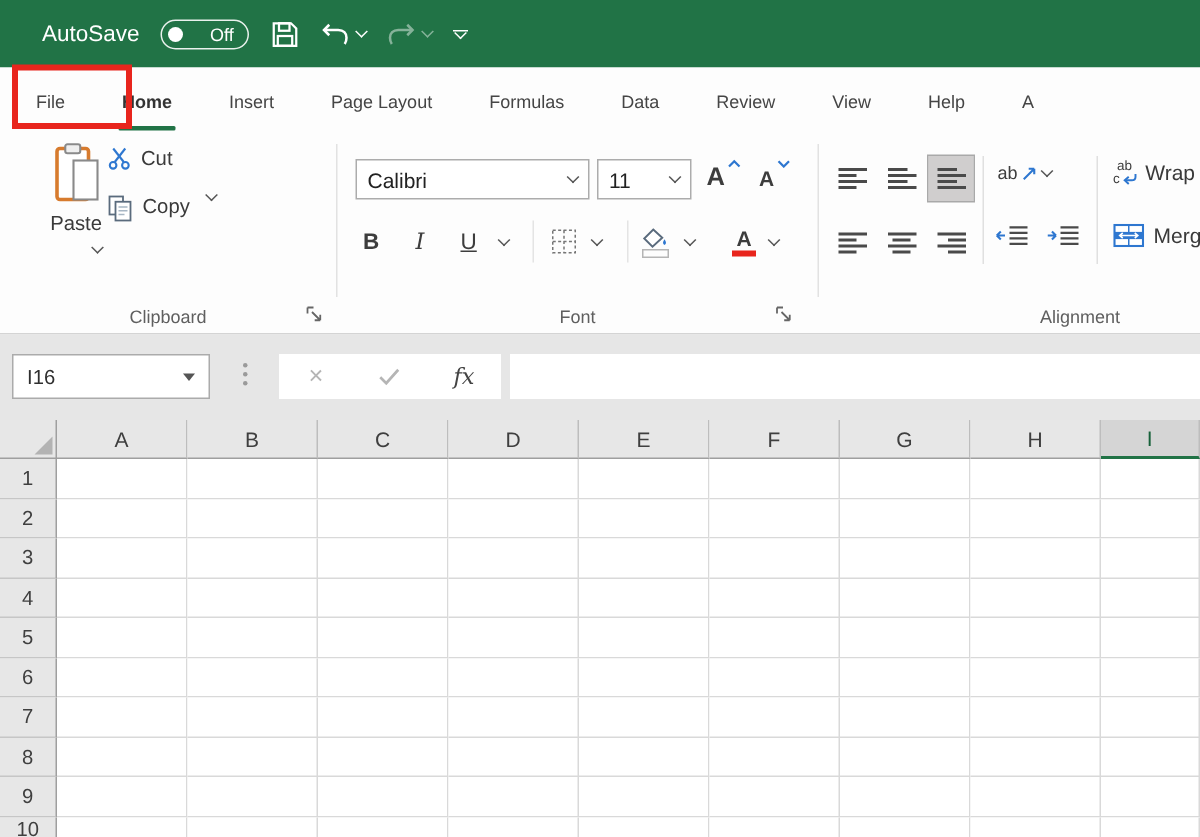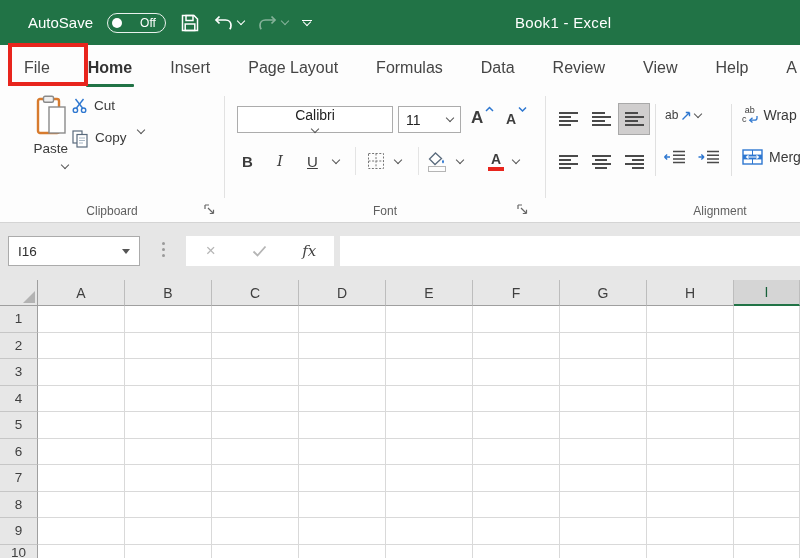--- a/index.html
+++ b/index.html
@@ -15,21 +15,21 @@
   .toggle .off { font-size:12px; }
   .qbtn { display:inline-flex; align-items:center; gap:5px; color:#fff; }
   .qbtn.disabled { opacity:.45; }
   .cv { display:inline-block; width:6px; height:6px; border-right:1.4px solid currentColor; border-bottom:1.4px solid currentColor; transform:rotate(45deg); margin-top:-3px; }
   .qcust { display:inline-flex; flex-direction:column; align-items:center; gap:1px; }
   .qcust .bar { width:10px; height:1.6px; background:#fff; display:block; }
   .wintitle { position:absolute; left:515px; top:0; height:45px; display:flex; align-items:center; font-size:15px; letter-spacing:.3px; }
 
   
   .tabrow { height:45px; background:#fdfdfd; display:flex; align-items:center; gap:38px; padding-left:24px; position:relative; }
-  .tab { font-size:16px; color:#454545; white-space:nowrap; position:relative; height:44px; line-height:44px; cursor:default; }
+  .tab { font-size:12px; color:#454545; white-space:nowrap; position:relative; height:44px; line-height:44px; cursor:default; }
   .tab.active { font-weight:bold; color:#333; }
   .tab.active::after { content:""; position:absolute; left:-2px; right:-2px; bottom:3px; height:3px; background:#217346; border-radius:1px; }
   .annot-box { position:absolute; left:8px; top:-2px; width:80px; height:43px; border:4px solid #e8251d; z-index:9; pointer-events:none; }
 
   
   .ribbon { height:133px; background:#fdfdfd; position:relative; border-bottom:1px solid #d4d4d4; color:#3a3a3a; }
   .gsep { position:absolute; top:6px; bottom:24px; width:1px; background:#e2e2e2; }
   .group { position:absolute; top:0; bottom:0; }
   .glabel { position:absolute; bottom:4px; left:0; right:0; text-align:center; font-size:12px; color:#5f5f5f; }
   .launcher { position:absolute; bottom:6px; right:8px; width:13px; height:13px; display:flex; align-items:center; justify-content:center; cursor:default; }
@@ -39,21 +39,21 @@
   .paste { position:absolute; left:10px; top:5px; width:58px; height:92px; display:flex; flex-direction:column; align-items:flex-end; cursor:default; }
   .paste .plabel { font-size:13.5px; margin-top:4px; }
   .paste .cv { margin-top:6px; color:#555; }
   .cbtn { position:absolute; left:72px; display:flex; align-items:flex-start; gap:7px; height:24px; font-size:13.5px; cursor:default; white-space:nowrap; }
   .cbtn .cv { color:#555; margin-left:4px; }
 
   
   .g-font { left:225px; width:320px; }
   .combo { position:absolute; top:16px; height:27px; background:#fff; border:1px solid #acacac; display:flex; align-items:center; justify-content:space-between; padding:0 7px; font-size:14px; color:#222; cursor:default; }
   .combo .cv { color:#555; }
-  .fontname { left:12px; width:156px;flex-direction:column; }
+  .fontname { left:12px; width:156px; }
   .fontsize { left:173px; width:63px; }
   .fsz { position:absolute; top:16px; height:27px; display:flex; align-items:flex-start; gap:2px; cursor:default; }
   .fsz b { font-size:17px; font-weight:600; color:#3d3d3d; line-height:24px; }
   .fsz.shrink b { font-size:14px; line-height:26px; }
   .fontrow { position:absolute; top:57px; left:0; right:0; height:28px; }
   .fbtn { position:absolute; top:0; height:28px; display:flex; align-items:center; font-size:15px; color:#3d3d3d; cursor:default; }
   .fbtn .cv { color:#555; }
   .vthin { position:absolute; top:57px; height:28px; width:1px; background:#e4e4e4; }
   .colorbar { display:block; height:4px; width:16px; margin-top:1px; }
   .stack { display:flex; flex-direction:column; align-items:center; line-height:1; }
@@ -127,21 +127,20 @@
         </svg>
       <i class="cv"></i>
     </span>
     <span class="qbtn">
       <span class="qcust">
           <i class="bar"></i>
           <i class="cv"></i>
         </span>
     </span>
   </div>
-  <div class="wintitle">Book1 - Excel</div>
 </div>
 
 <div class="tabrow">
   <span class="tab">File</span>
   <span class="tab active">Home</span>
   <span class="tab">Insert</span>
   <span class="tab">Page Layout</span>
   <span class="tab">Formulas</span>
   <span class="tab">Data</span>
   <span class="tab">Review</span>

